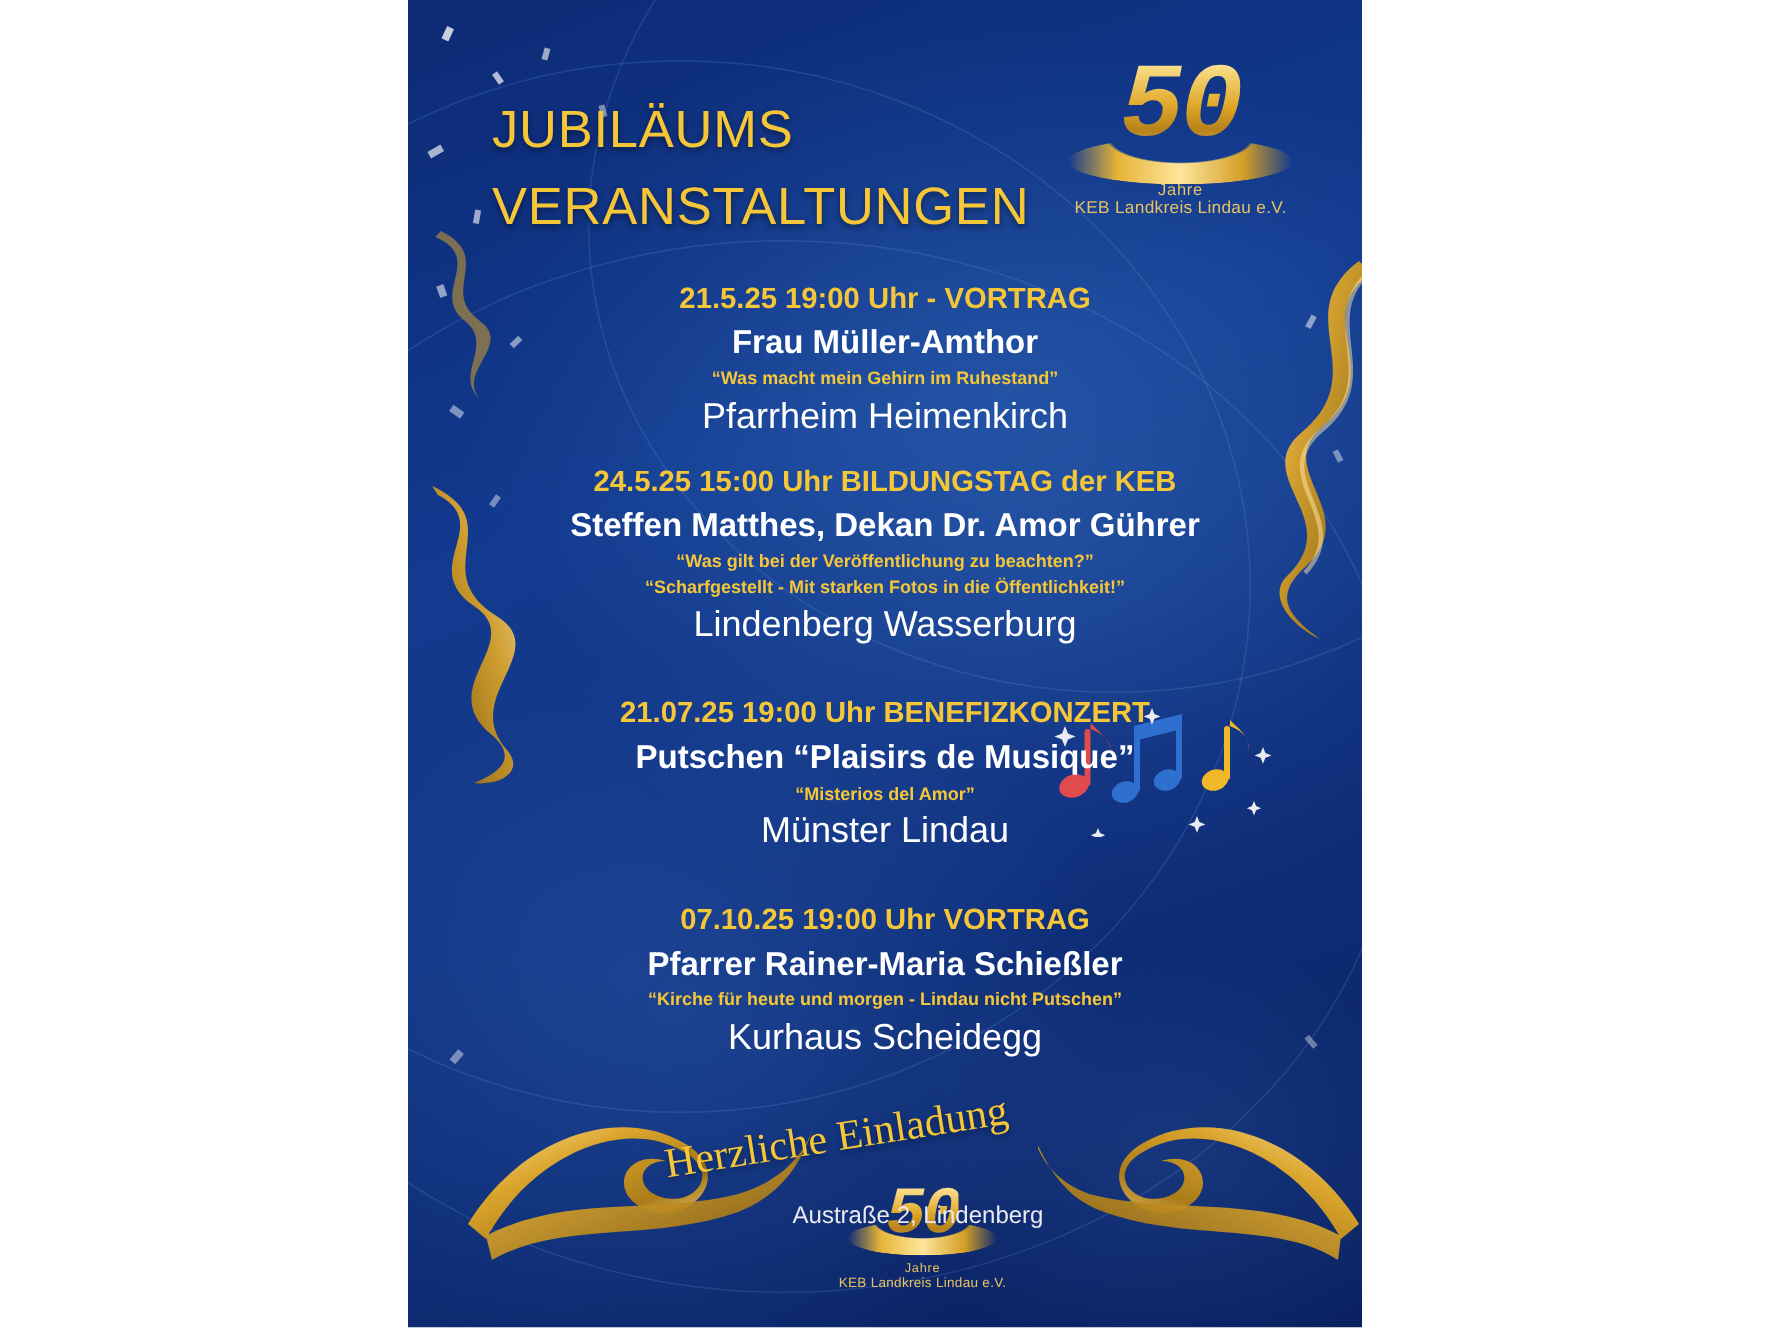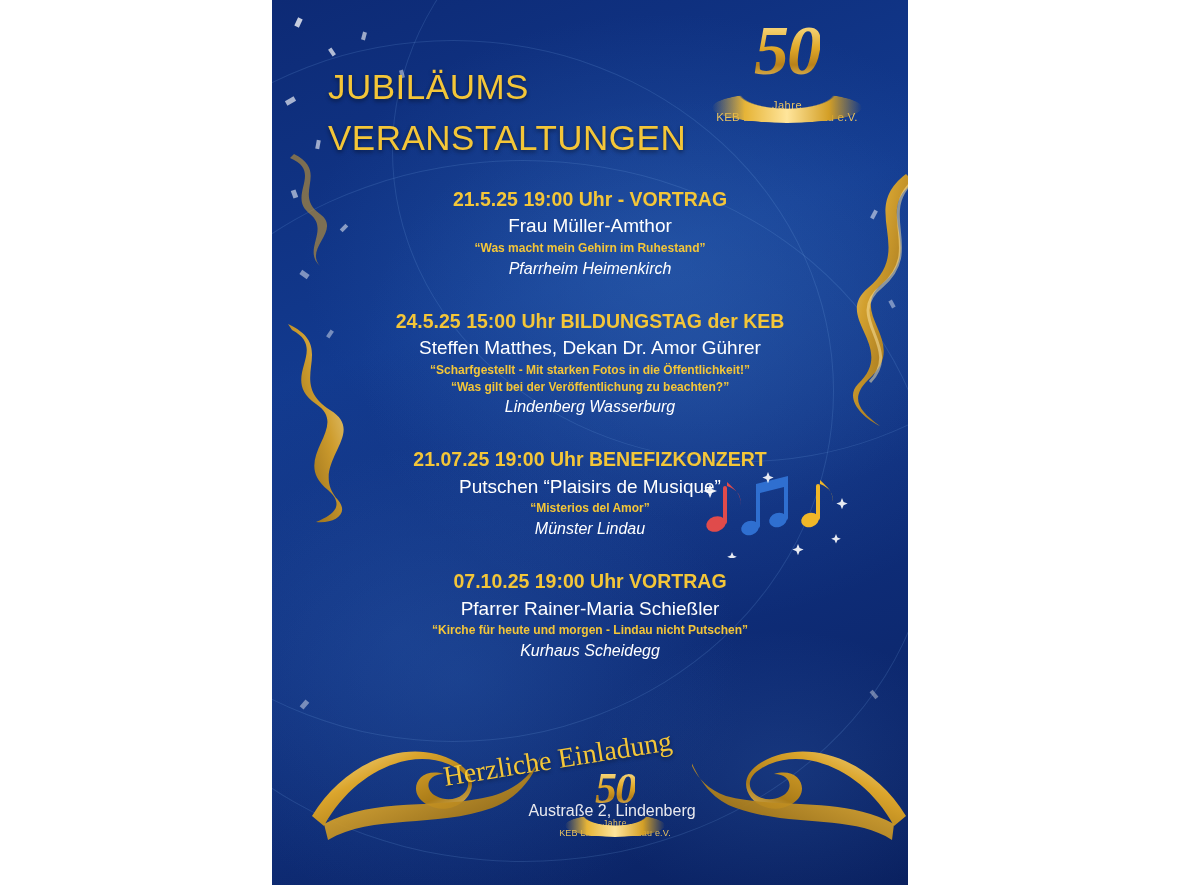--- a/index.html
+++ b/index.html
@@ -91,31 +91,32 @@
   
   #logo-top {
     position: absolute;
     left: 400px;
     top: 18px;
     width: 230px;
     height: 120px;
     text-align: center;
   }
   .logo-50 {
-    font-family: Liberation Serif, serif;
+    font-family: Liberation Mono, monospace;
     font-weight: bold;
     font-style: italic;
     font-size: 70px;
     line-height: 0.95;
     letter-spacing: -2px;
     background: linear-gradient(180deg, #ffe79a 0%, #e0a828 45%, #b8811a 70%, #f0cf72 100%);
     -webkit-background-clip: text;
     background-clip: text;
     color: transparent;
     display: inline-block;
+    margin-top: 22px;
   }
   .logo-swoosh {
     position: absolute;
     left: 50%;
     transform: translateX(-50%);
     width: 150px;
     height: 26px;
     border-bottom: 5px solid transparent;
     border-radius: 50%;
     background: linear-gradient(90deg, rgba(0,0,0,0) 0%, #e6b437 22%, #ffe59b 50%, #d39f26 78%, rgba(0,0,0,0) 100%);
@@ -144,38 +145,38 @@
   }
   .event { margin-bottom: 22px; }
   .ev-title {
     color: #f4c638;
     font-weight: bold;
     font-size: 19.5px;
     line-height: 1.35;
   }
   .ev-speaker {
     color: #ffffff;
-    font-size: 19px;
+    font-size: 22px;
     line-height: 1.45;
+    font-weight: bold;
   }
   .ev-topic {
     color: #f4c638;
     font-weight: bold;
     font-size: 12px;
     line-height: 1.4;
   }
   .ev-place {
     color: #ffffff;
-    font-style: italic;
-    font-size: 16px;
+    font-size: 24px;
     line-height: 1.45;
   }
 
   
-  #event-0 { margin-bottom: 28px; }
+  #event-0 { margin-bottom: 12px; }
   #event-1 { margin-bottom: 28px; }
   #event-2 { margin-bottom: 28px; }
 
   
   #music-notes {
     position: absolute;
     left: 430px;
     top: 468px;
     width: 150px;
     height: 90px;
@@ -367,22 +368,22 @@
       <div class="event" id="event-0">
         <div class="ev-title">21.5.25  19:00 Uhr - VORTRAG</div>
         <div class="ev-speaker">Frau Müller-Amthor</div>
         <div class="ev-topic">“Was macht mein Gehirn im Ruhestand”</div>
         <div class="ev-place">Pfarrheim Heimenkirch</div>
       </div>
 
       <div class="event" id="event-1">
         <div class="ev-title">24.5.25  15:00 Uhr BILDUNGSTAG der KEB</div>
         <div class="ev-speaker">Steffen Matthes, Dekan Dr. Amor Gührer</div>
+        <div class="ev-topic">“Was gilt bei der Veröffentlichung zu beachten?”</div>
         <div class="ev-topic">“Scharfgestellt - Mit starken Fotos in die Öffentlichkeit!”</div>
-        <div class="ev-topic">“Was gilt bei der Veröffentlichung zu beachten?”</div>
         <div class="ev-place">Lindenberg Wasserburg</div>
       </div>
 
       <div class="event" id="event-2">
         <div class="ev-title">21.07.25  19:00 Uhr BENEFIZKONZERT</div>
         <div class="ev-speaker">Putschen “Plaisirs de Musique”</div>
         <div class="ev-topic">“Misterios del Amor”</div>
         <div class="ev-place">Münster Lindau</div>
       </div>
 

